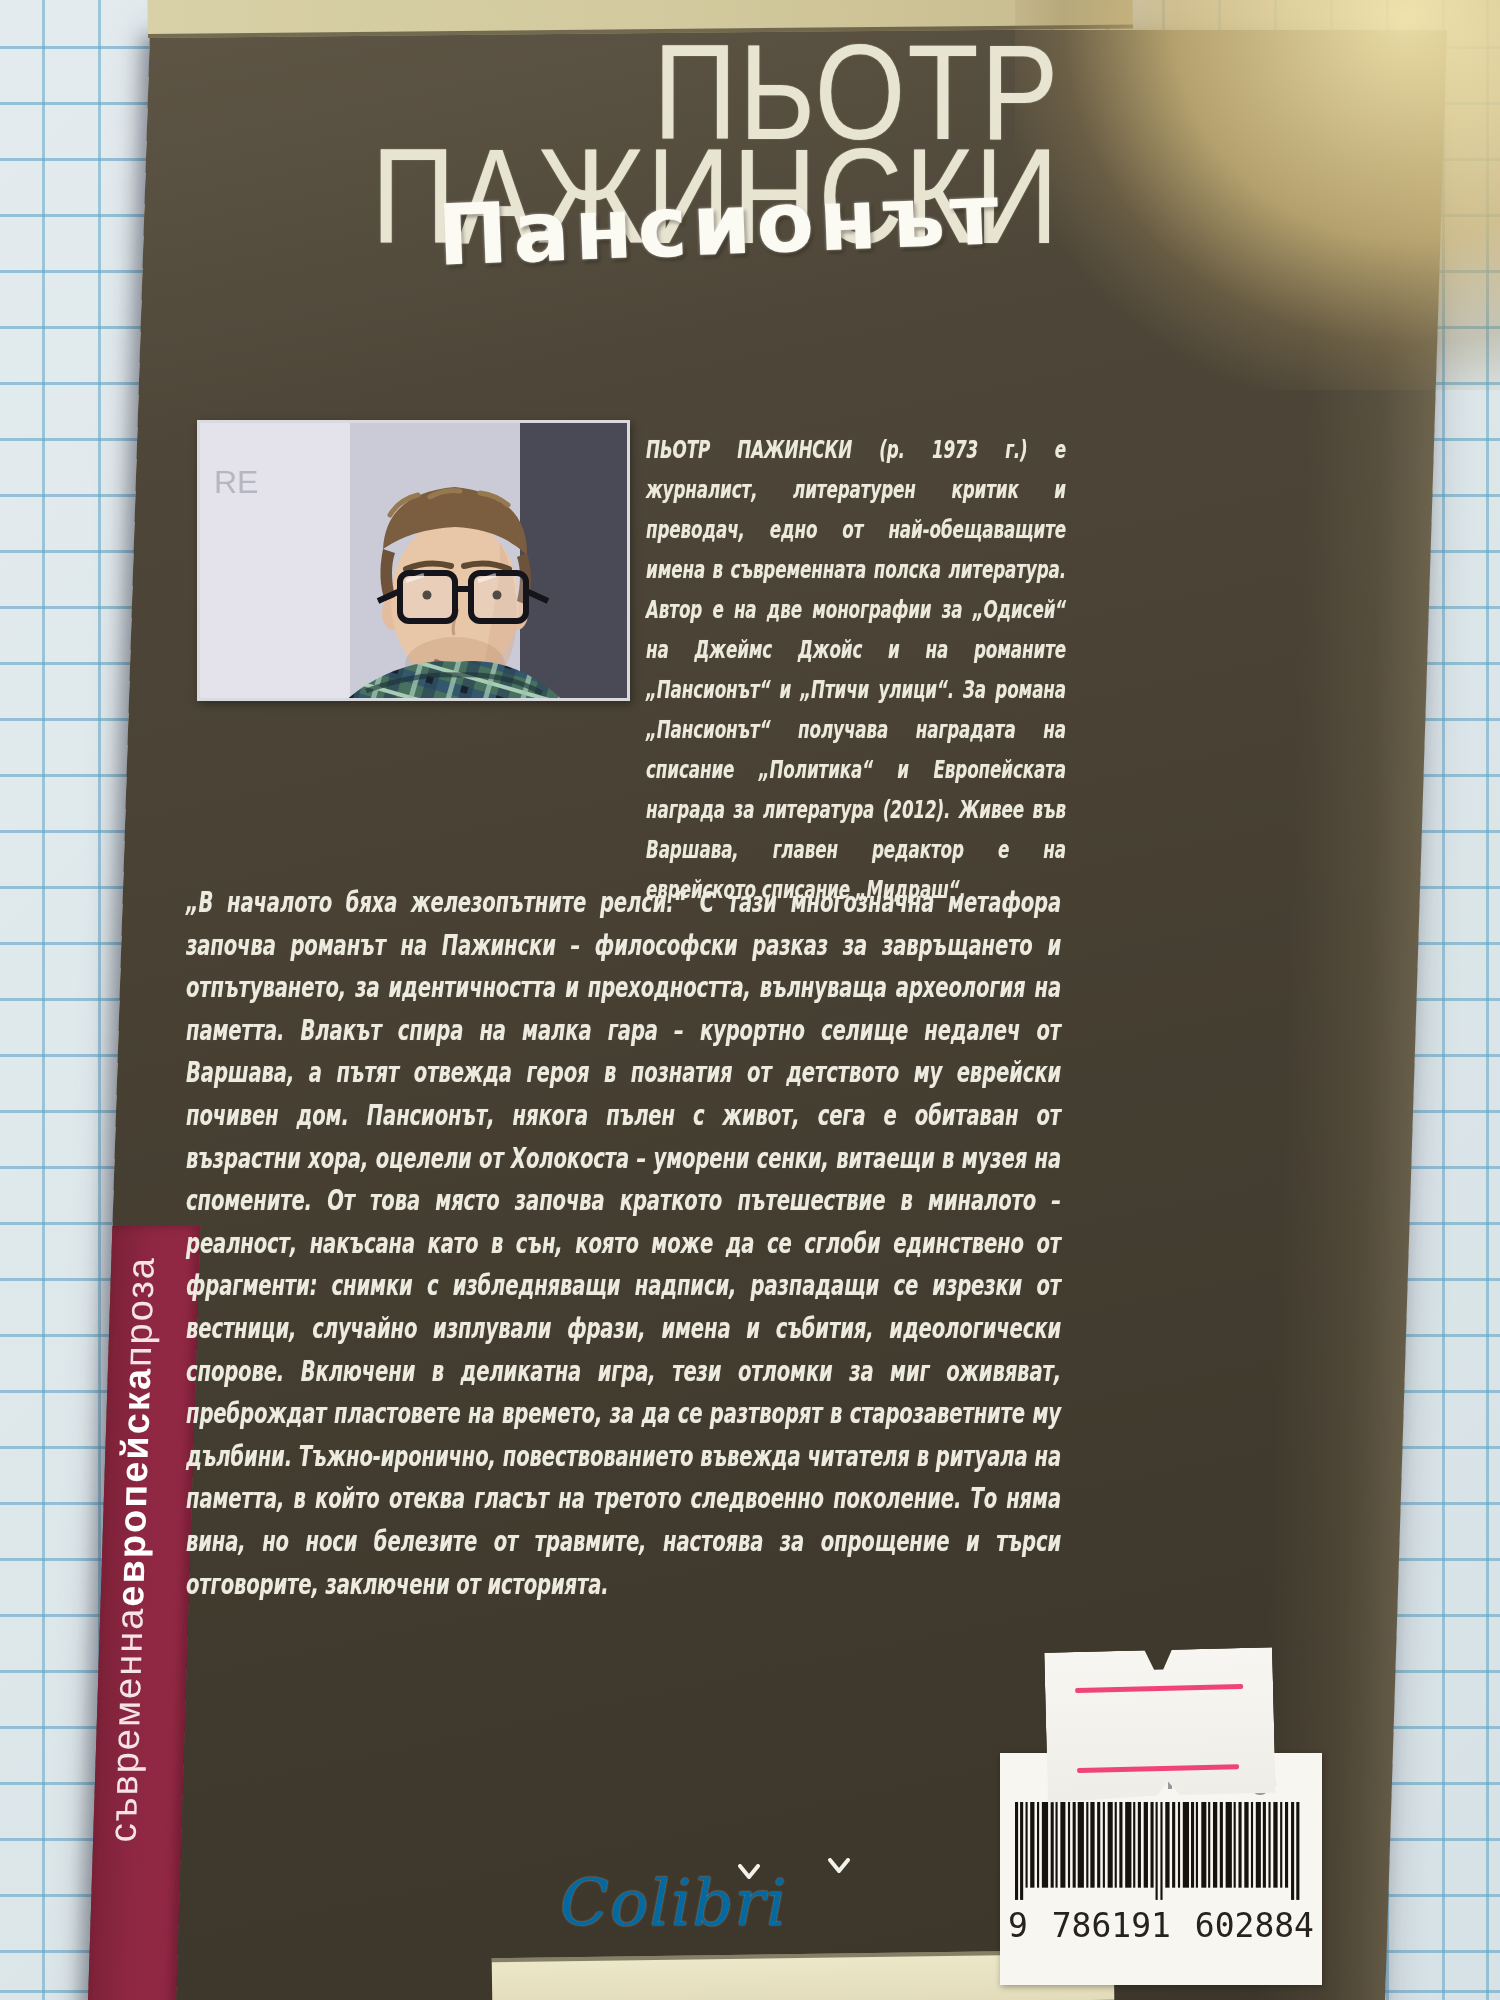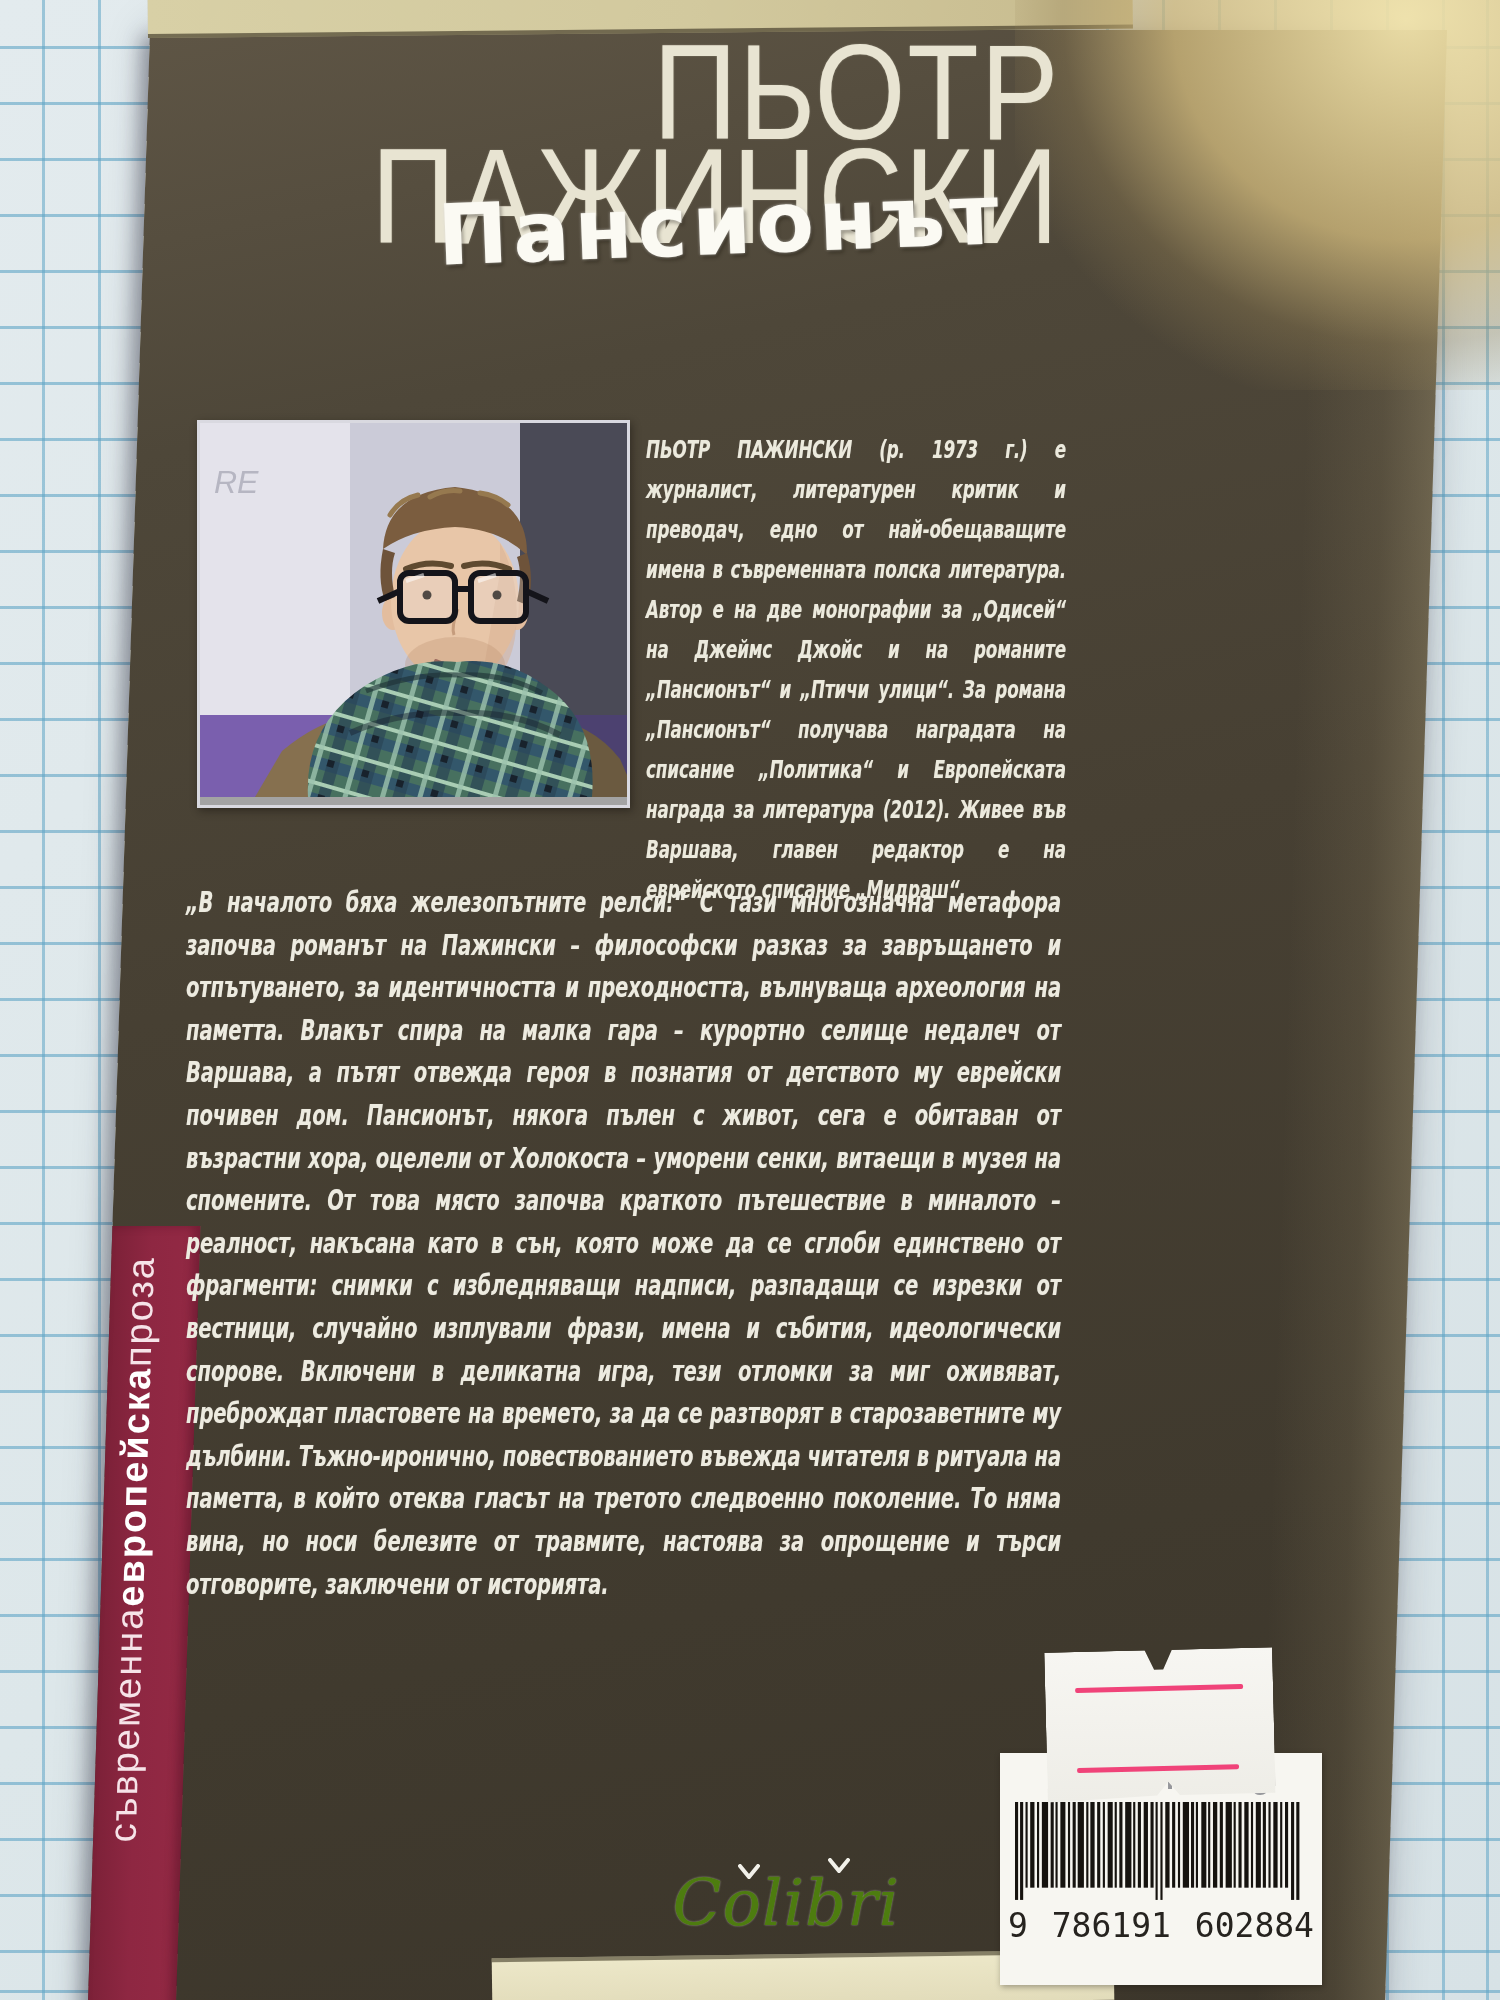--- a/index.html
+++ b/index.html
@@ -55,24 +55,24 @@
   }
   .book-title{
     left:428px;top:176px;width:585px;z-index:10;text-align:center;
     font-family:"DejaVu Sans",sans-serif;font-weight:bold;
     font-size:84px;color:#fbfaf3;letter-spacing:5px;
     transform:rotate(-2.2deg);
     text-shadow:0 0 3px rgba(255,255,255,0.55), 2px 3px 4px rgba(20,15,5,0.4);
   }
 
   .author-photo{
-    left:197px;top:420px;width:433px;height:388px;z-index:10;
+    left:197px;top:420px;width:433px;height:281px;z-index:10;
     border:3px solid #d9d9e0;box-sizing:border-box;
     box-shadow:2px 3px 8px rgba(20,15,10,0.45);
-    background:#a3a3a3;overflow:hidden;font-style:italic;
+    background:#a3a3a3;overflow:hidden;
   }
   .author-photo svg{display:block;}
 
   .bio-text{
     left:646px;top:430px;width:600px;z-index:10;
     transform:scaleX(0.70);transform-origin:0 0;
     font-family:"DejaVu Sans",sans-serif;font-style:italic;font-weight:bold;
     font-size:24px;line-height:40px;color:#eceadd;text-align:justify;
     letter-spacing:-0.2px;text-shadow:0 0 1px rgba(255,255,255,0.35);
   }
@@ -93,23 +93,23 @@
   }
   .series-strip-text .inner{
     writing-mode:vertical-rl;transform:rotate(180deg);
     font-family:"Liberation Sans",sans-serif;
     font-size:38px;letter-spacing:2px;color:#f6e3e8;white-space:nowrap;
   }
   .series-strip-text .w2{font-weight:bold;color:#ffffff;}
 
   
   .publisher-logo{
-    left:560px;top:1866px;width:340px;z-index:10;text-align:right;
+    left:560px;top:1866px;width:340px;z-index:10;text-align:left;
     font-family:"DejaVu Serif",serif;font-style:italic;
-    font-size:64px;color:#4d7c0f;letter-spacing:1px;
+    font-size:64px;color:#0369a1;letter-spacing:1px;
     text-shadow:0 0 2px rgba(250,250,240,0.5);
   }
   .bird-accent{position:absolute;z-index:11;width:22px;height:15px;}
 
   
   .barcode-label{
     left:1000px;top:1753px;width:322px;height:232px;z-index:12;
     background:#f7f6f1;box-shadow:1px 2px 6px rgba(20,15,10,0.35);
     box-sizing:border-box;padding-top:10px;
   }

